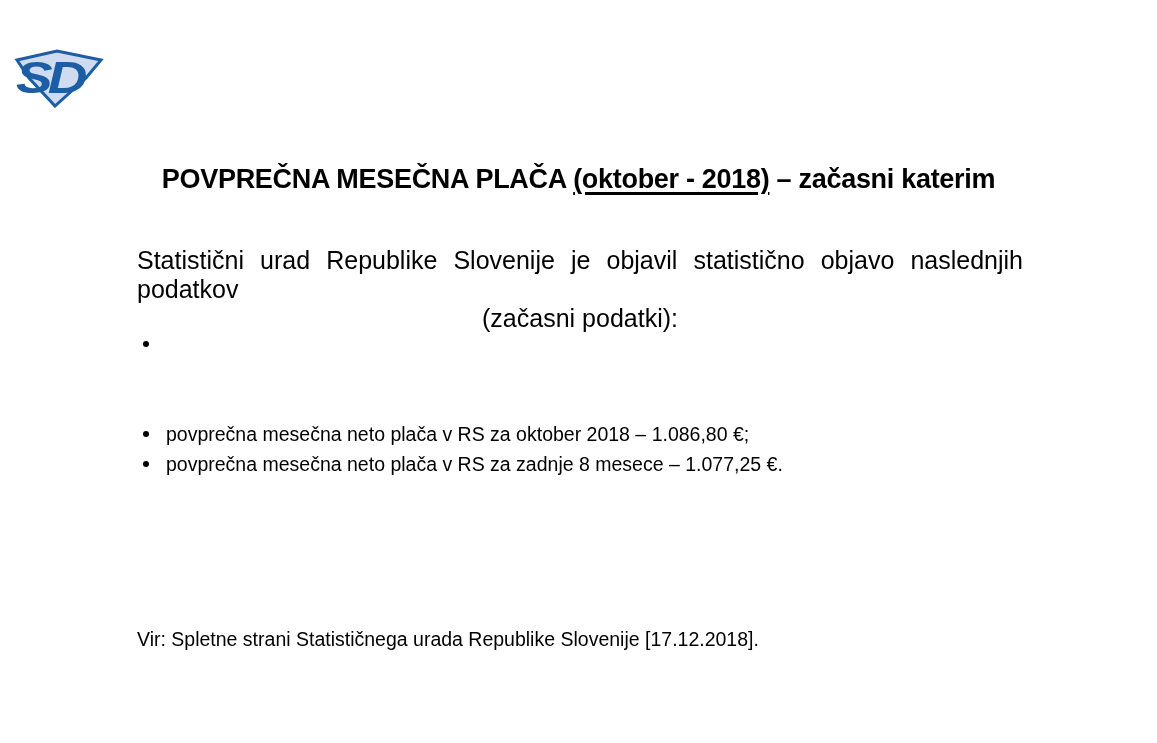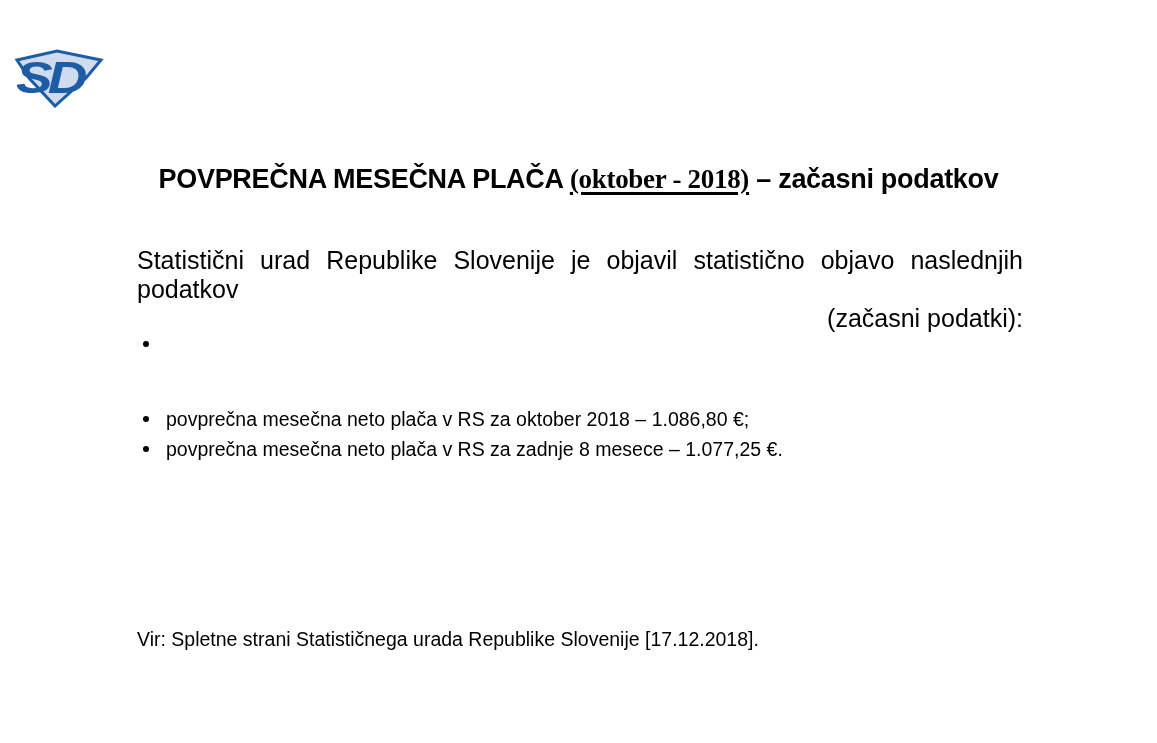--- a/index.html
+++ b/index.html
@@ -29,46 +29,45 @@
     font-size: 27px;
     font-weight: bold;
     letter-spacing: -0.3px;
     line-height: 33px;
     white-space: nowrap;
   }
   .doc-title .u {
     text-decoration: underline;
     text-decoration-thickness: 2.5px;
     text-underline-offset: 4px;
-    font-family: Liberation Serif, serif;
   }
   .body-text {
     position: absolute;
     left: 137px;
     width: 886px;
     font-size: 25px;
     line-height: 29px;
   }
   .intro { top: 246px; }
   .note  { top: 521px; }
   .j-line {
     text-align: justify;
     text-align-last: justify;
   }
-  .l-line { text-align: right; }
+  .l-line { text-align: center; }
   .bullets {
     position: absolute;
     left: 137px;
     width: 886px;
     list-style: none;
     font-size: 19.5px;
     line-height: 30px;
   }
   .bullets-bruto { top: 329px; }
-  .bullets-neto  { top: 404px; }
+  .bullets-neto  { top: 419px; }
   .bullets li {
     position: relative;
     padding-left: 29px;
     white-space: nowrap;
   }
   .bullets li .dot {
     position: absolute;
     left: 6px;
     top: 12px;
     width: 6px;
@@ -91,21 +90,21 @@
 <body>
 
 <div class="page">
 
   <svg class="logo" viewBox="0 0 90 62" xmlns="http://www.w3.org/2000/svg">
     <path d="M3,14 L43,5 L87,14 L72,32 L41,60 L15,32 Z" fill="#cfdbee" stroke="#1c5da6" stroke-width="3" stroke-linejoin="miter"></path>
     <text transform="translate(2,47) scale(1.25,1)" font-family="Liberation Sans, sans-serif" font-size="44" font-weight="bold" font-style="italic" letter-spacing="-4" fill="#1c5da6">SD</text>
   </svg>
 
   <div class="doc-title">
-    <span>POVPREČNA MESEČNA PLAČA </span><span class="u">(oktober - 2018)</span><span> – začasni podatkov</span>
+    <span>POVPREČNA MESEČNA PLAČA </span><span class="u">(oktober - 2018)</span><span> – začasni katerim</span>
   </div>
 
   <div class="body-text intro">
     <div class="j-line">Statistični urad Republike Slovenije je objavil statistično objavo naslednjih podatkov</div>
     <div class="l-line">(začasni podatki):</div>
   </div>
 
   <ul class="bullets bullets-bruto">
     <li>
       <span class="dot"></span>

